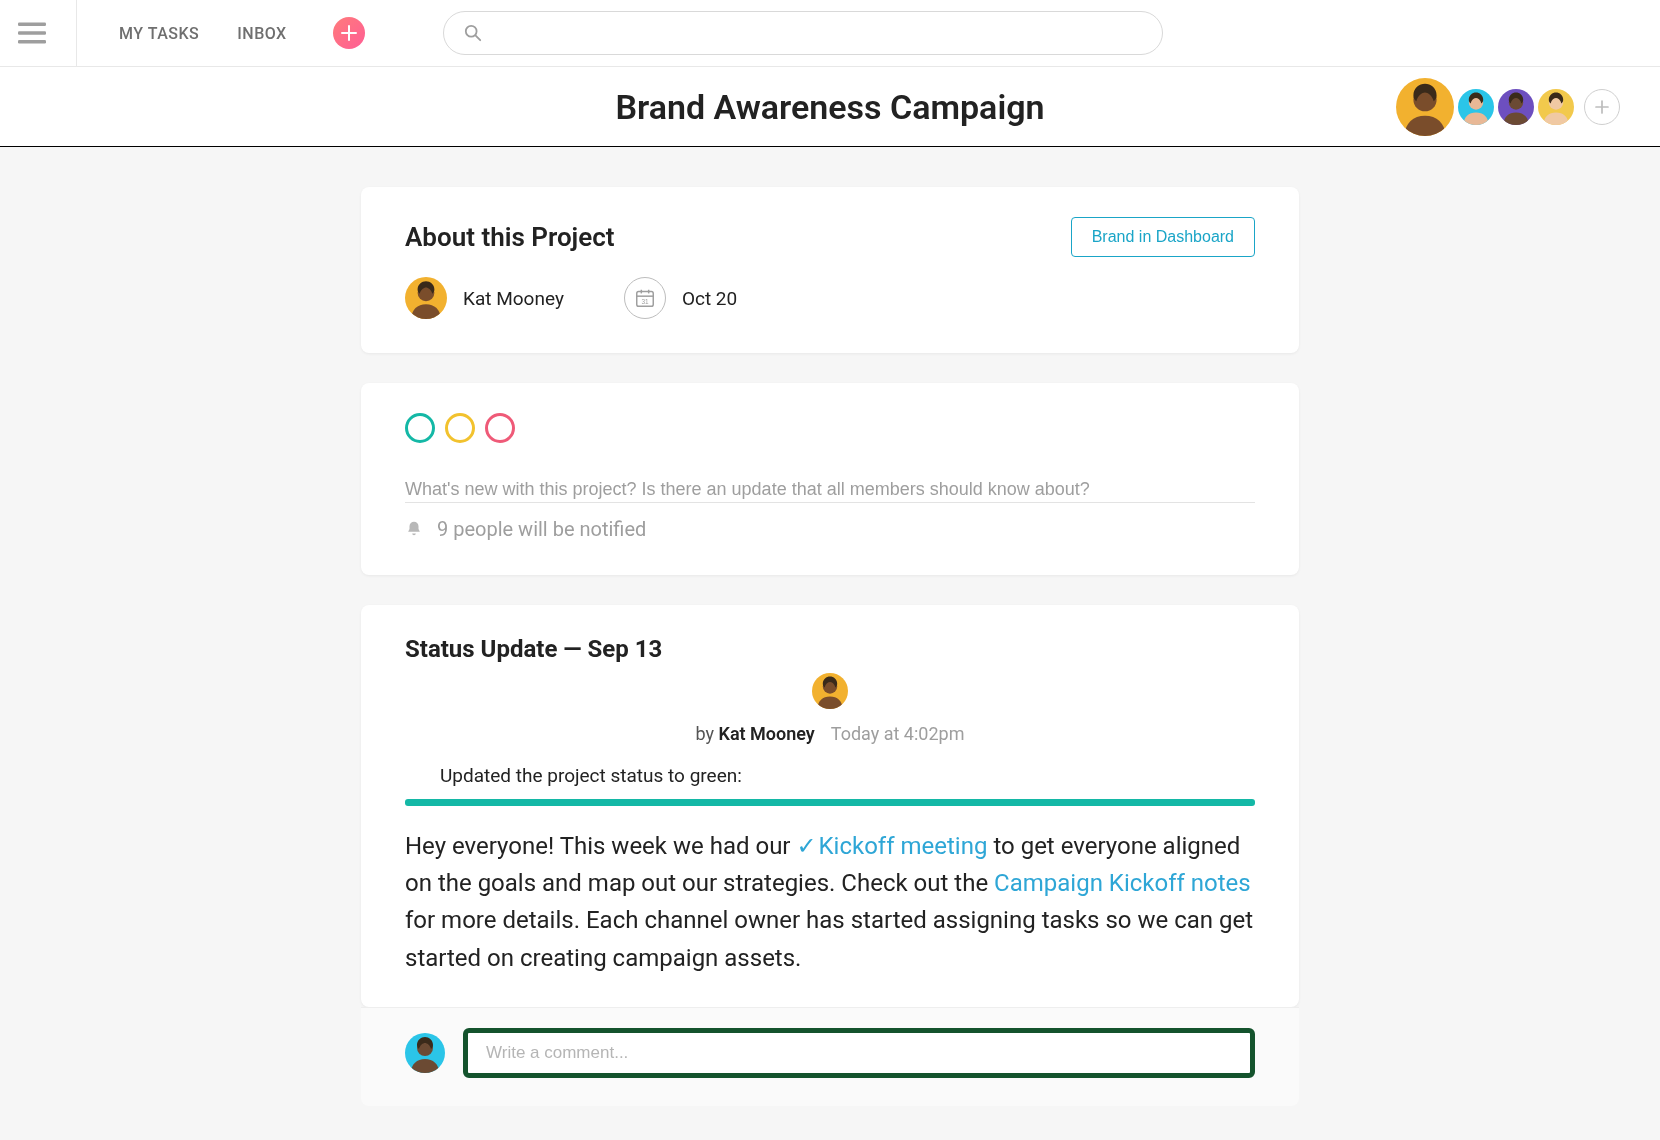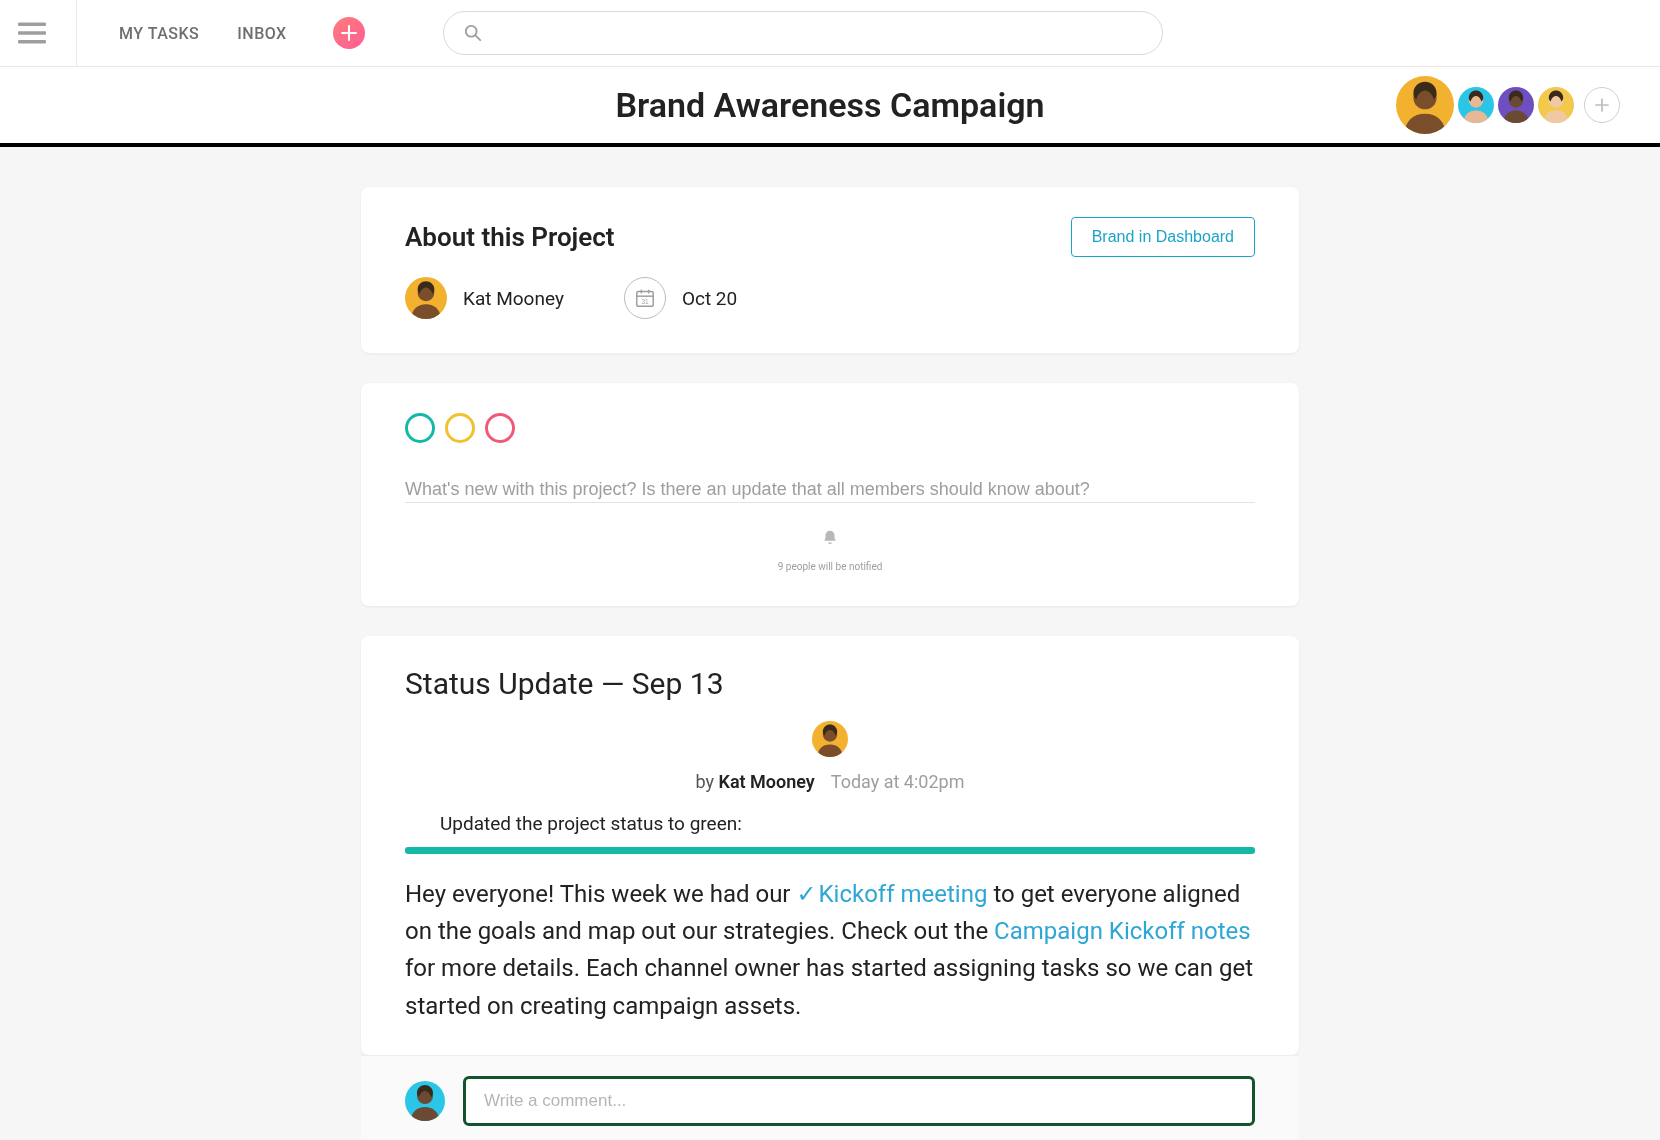--- a/index.html
+++ b/index.html
@@ -12,21 +12,21 @@
     .vdiv { width: 1px; height: 67px; background: #e8e8e8; margin-left: 6px; margin-right: 14px; }
     .nav-link { font-size: 16px; letter-spacing: 0.5px; color: #6f6f6f; font-weight: 500; cursor: pointer; padding: 6px 10px; text-transform: uppercase; }
     .add-btn { width: 32px; height: 32px; border-radius: 50%; background: linear-gradient(135deg,#ff7b7b,#ff5e95); display:flex; align-items:center; justify-content:center; color:#fff; cursor:pointer; margin-left: 18px; margin-right: 60px; }
     .add-btn svg { width:16px; height:16px; }
     .search-wrap { flex: 0 0 720px; }
     .search { width: 100%; height: 44px; border: 1px solid #d9d9d9; border-radius: 22px; display:flex; align-items:center; padding: 0 20px; gap: 12px; }
     .search svg { width: 18px; height: 18px; color: #9e9e9e; }
     .search input { border:none; outline:none; font-size: 16px; flex:1; background:transparent; }
 
     
-    .project-bar { height: 80px; background: #fff; border-bottom: 4px solid #000000; display:flex; align-items:center; justify-content:center; position:relative; }
+    .project-bar { height: 80px; background: #fff; border-bottom: 1px solid #000000; display:flex; align-items:center; justify-content:center; position:relative; }
     .project-title { font-size: 34px; font-weight: 600; color: #222; }
     .members { position:absolute; right: 40px; top: 50%; transform: translateY(-50%); display:flex; align-items:center; gap: 4px; }
     .avatar { border-radius:50%; display:flex; align-items:center; justify-content:center; font-size: 0; overflow:hidden; }
     .avatar-lg { width: 58px; height: 58px; }
     .avatar-sm { width: 36px; height: 36px; }
     .avatar-add { width: 36px; height: 36px; border-radius:50%; border: 1.5px solid #cfcfcf; display:flex; align-items:center; justify-content:center; color:#bdbdbd; cursor:pointer; margin-left: 6px; }
     .avatar-add svg { width:14px; height:14px; }
 
     
     .main { padding: 40px 0 60px; display:flex; flex-direction:column; align-items:center; gap: 30px; }
@@ -45,39 +45,39 @@
 
     
     .status-h { font-size: 26px; font-weight:600; margin-bottom: 18px; }
     .status-circles { display:flex; gap: 10px; margin-bottom: 28px; }
     .scircle { width:30px; height:30px; border-radius:50%; border:3px solid; cursor:pointer; }
     .sc-green { border-color:#14b8a6; }
     .sc-yellow { border-color:#f2c22e; }
     .sc-red { border-color:#ef5a78; }
     .status-input { width:100%; border:none; border-bottom:1px solid #e3e3e3; padding: 8px 0 2px; font-size:18px; color:#333; outline:none; }
     .status-input::placeholder { color:#9e9e9e; }
-    .notify-row { display:flex; align-items:center; gap:14px; margin-top: 26px; color:#9e9e9e; font-size:10px;flex-direction:column; }
+    .notify-row { display:flex; align-items:center; gap:14px; margin-top: 14px; color:#9e9e9e; font-size:20px; }
     .notify-row svg { width:18px; height:18px; }
 
     
-    .past-title { font-size: 30px; font-weight:400; margin-bottom: 20px; }
+    .past-title { font-size: 24px; font-weight:700; margin-bottom: 10px; }
     .byline { display:flex; align-items:center; gap: 14px; margin-bottom: 20px; flex-direction: column; }
     .byline .meta { display:flex; align-items:baseline; gap: 16px; }
     .byline .by { font-size:18px; color:#555; }
     .byline .by strong { color:#222; font-weight:600; }
     .byline .time { font-size:18px; color:#9e9e9e; }
     .status-line { font-size:19px; margin-bottom: 12px; margin-left: 35px; }
     .status-bar { height:7px; background:#14b8a6; border-radius:3px; margin-bottom: 22px; }
     .body-text { font-size:24px; line-height:1.55; color:#222; }
     .body-text a { color:#2ea6d6; text-decoration:none; }
     .check { color:#2ea6d6; display:inline-block; margin-right:2px; }
 
     
     .comment-row { width: 938px; background:#fafafa; border-radius: 0 0 8px 8px; padding: 20px 44px 28px; display:flex; align-items:center; gap:18px; margin-top:-30px; border-top:1px solid #eee; }
-    .comment-input { flex:1; height:50px; border:3px solid #14532d; border-radius:6px; padding: 0 18px; font-size:17px; color:#333; outline:none; background:#fff; }
+    .comment-input { flex:1; height:50px; border:5px solid #14532d; border-radius:6px; padding: 0 18px; font-size:17px; color:#333; outline:none; background:#fff; }
     .comment-input::placeholder { color:#b5b5b5; }
 
     
     .av-svg { width:100%; height:100%; }
   </style>
 </head>
 <body>
 
 <div class="topnav">
   <div class="hamburger">

